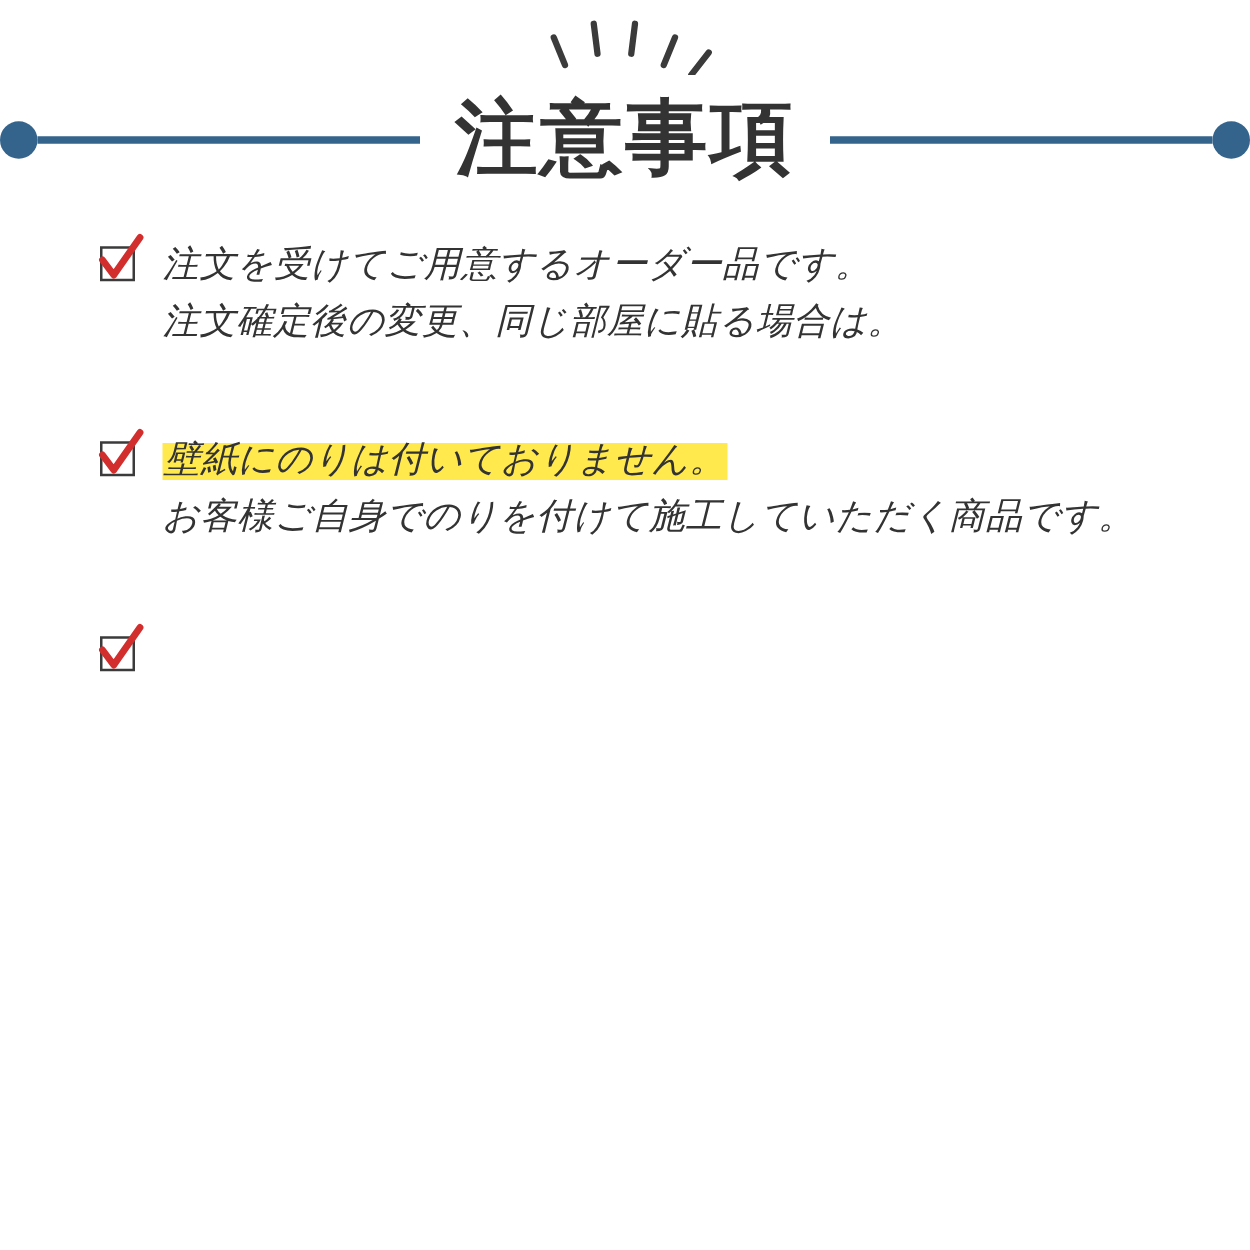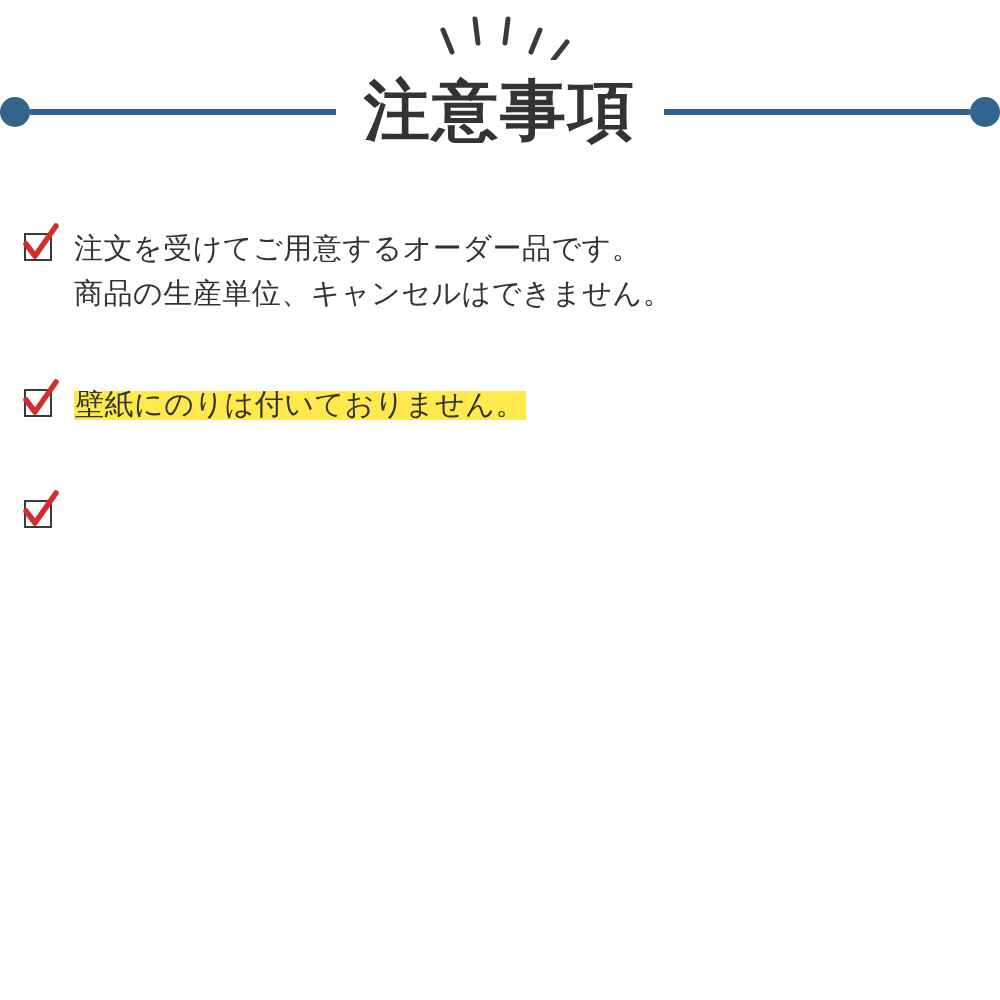--- a/index.html
+++ b/index.html
@@ -77,22 +77,22 @@
     font-weight: bold;
     color: #333333;
     letter-spacing: 2px;
     line-height: 1;
     white-space: nowrap;
     transform: translateY(-2px);
   }
 
   
   .notes {
-    margin-top: 36px;
-    padding: 0 56px 0 22px;
+    padding: 0 56px 0 78px;
+    font-style: italic;
   }
 
   .note {
     display: flex;
     align-items: flex-start;
     margin-bottom: 66px;
   }
   .note:last-child { margin-bottom: 0; }
 
   .checkbox {
@@ -174,33 +174,34 @@
 
     <div class="note">
       <div class="checkbox">
         <span class="box"></span>
         <svg viewBox="0 0 40 42">
             <path d="M6 20 L15 32 L36 2" fill="none" stroke="#d22e2e" stroke-width="5.5" stroke-linecap="round" stroke-linejoin="round"></path>
           </svg>
       </div>
       <div class="lines">
         <div class="line-text">注文を受けてご用意するオーダー品です。</div>
-        <div class="line-text">商品の生産単位、キャンセルはできません。</div>
+        <div class="line-text">注文確定後の変更、同じ部屋に貼る場合は。</div>
       </div>
     </div>
 
     <div class="note">
       <div class="checkbox">
         <span class="box"></span>
         <svg viewBox="0 0 40 42">
             <path d="M6 20 L15 32 L36 2" fill="none" stroke="#d22e2e" stroke-width="5.5" stroke-linecap="round" stroke-linejoin="round"></path>
           </svg>
       </div>
       <div class="lines">
         <div class="line-text"><span class="hl">壁紙にのりは付いておりません。</span></div>
+        <div class="line-text">お客様ご自身でのりを付けて施工していただく商品です。</div>
       </div>
     </div>
 
     <div class="note">
       <div class="checkbox">
         <span class="box"></span>
         <svg viewBox="0 0 40 42">
             <path d="M6 20 L15 32 L36 2" fill="none" stroke="#d22e2e" stroke-width="5.5" stroke-linecap="round" stroke-linejoin="round"></path>
           </svg>
       </div>

